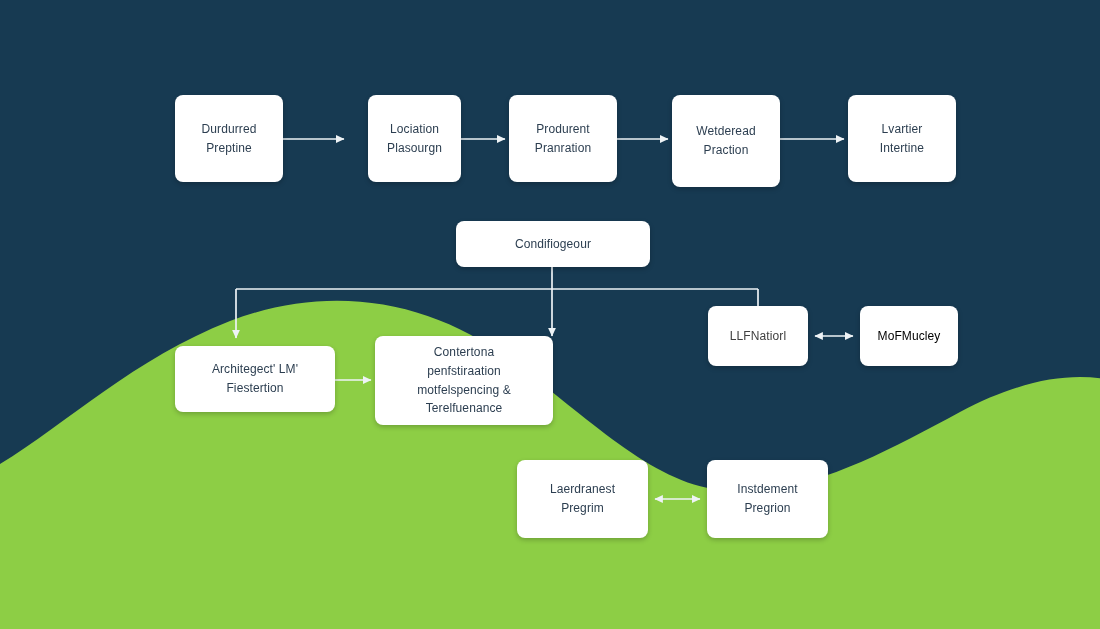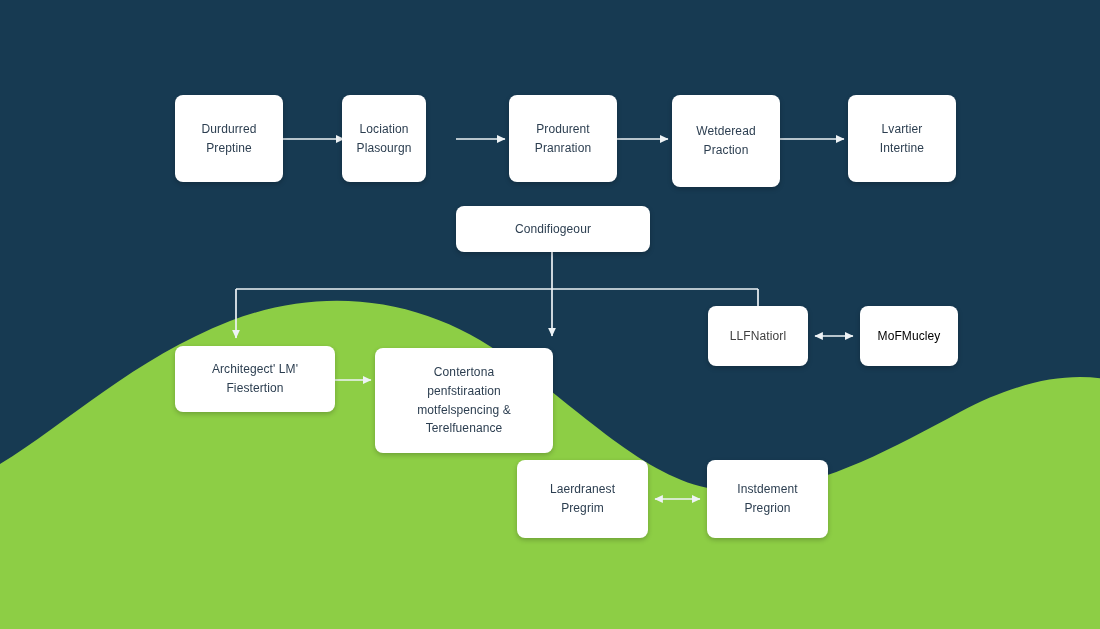--- a/index.html
+++ b/index.html
@@ -89,46 +89,46 @@
 
       <line x1="815" y1="336" x2="853" y2="336" marker-end="url(#ah)" marker-start="url(#ah-start)"></line>
       <line x1="655" y1="499" x2="700" y2="499" marker-end="url(#ah)" marker-start="url(#ah-start)"></line>
     </g>
   </svg>
 
   <div class="node" style="left: 175px; top: 95px; width: 108px; height: 87px; background: rgb(255, 255, 255);">
     <span class="label" style="color: rgb(44, 62, 80);">Durdurred
 Preptine</span>
   </div>
-  <div class="node" style="left: 342px; top: 95px; width: 84px; height: 87px; background: rgb(255, 255, 255);">
+  <div class="node" style="left: 368px; top: 95px; width: 93px; height: 87px; background: rgb(255, 255, 255);">
     <span class="label" style="color: rgb(44, 62, 80);">Lociation
 Plasourgn</span>
   </div>
   <div class="node" style="left: 509px; top: 95px; width: 108px; height: 87px; background: rgb(255, 255, 255);">
     <span class="label" style="color: rgb(44, 62, 80);">Produrent
 Pranration</span>
   </div>
   <div class="node" style="left: 672px; top: 95px; width: 108px; height: 92px; background: rgb(255, 255, 255);">
     <span class="label" style="color: rgb(44, 62, 80);">Wetderead
 Praction</span>
   </div>
   <div class="node" style="left: 848px; top: 95px; width: 108px; height: 87px; background: rgb(255, 255, 255);">
     <span class="label" style="color: rgb(44, 62, 80);">Lvartier
 Intertine</span>
   </div>
 
-  <div class="node" style="left: 456px; top: 206px; width: 194px; height: 46px; background: rgb(255, 255, 255);">
+  <div class="node" style="left: 456px; top: 221px; width: 194px; height: 46px; background: rgb(255, 255, 255);">
     <span class="label" style="color: rgb(44, 62, 80);">Condifiogeour</span>
   </div>
 
   <div class="node" style="left: 175px; top: 346px; width: 160px; height: 66px; background: rgb(255, 255, 255);">
     <span class="label" style="color: rgb(44, 62, 80);">Architegect' LM'
 Fiestertion</span>
   </div>
-  <div class="node" style="left: 375px; top: 348px; width: 178px; height: 105px; background: rgb(255, 255, 255);">
+  <div class="node" style="left: 375px; top: 336px; width: 178px; height: 89px; background: rgb(255, 255, 255);">
     <span class="label" style="color: rgb(44, 62, 80);">Contertona
 penfstiraation
 motfelspencing &amp;
 Terelfuenance</span>
   </div>
   <div class="node" style="left: 708px; top: 306px; width: 100px; height: 60px; background: rgb(255, 255, 255);">
     <span class="label" style="color: #404040;">LLFNatiorl</span>
   </div>
   <div class="node" style="left: 860px; top: 306px; width: 98px; height: 60px; background: rgb(255, 255, 255);">
     <span class="label" style="color: #000000;">MoFMucley</span>

